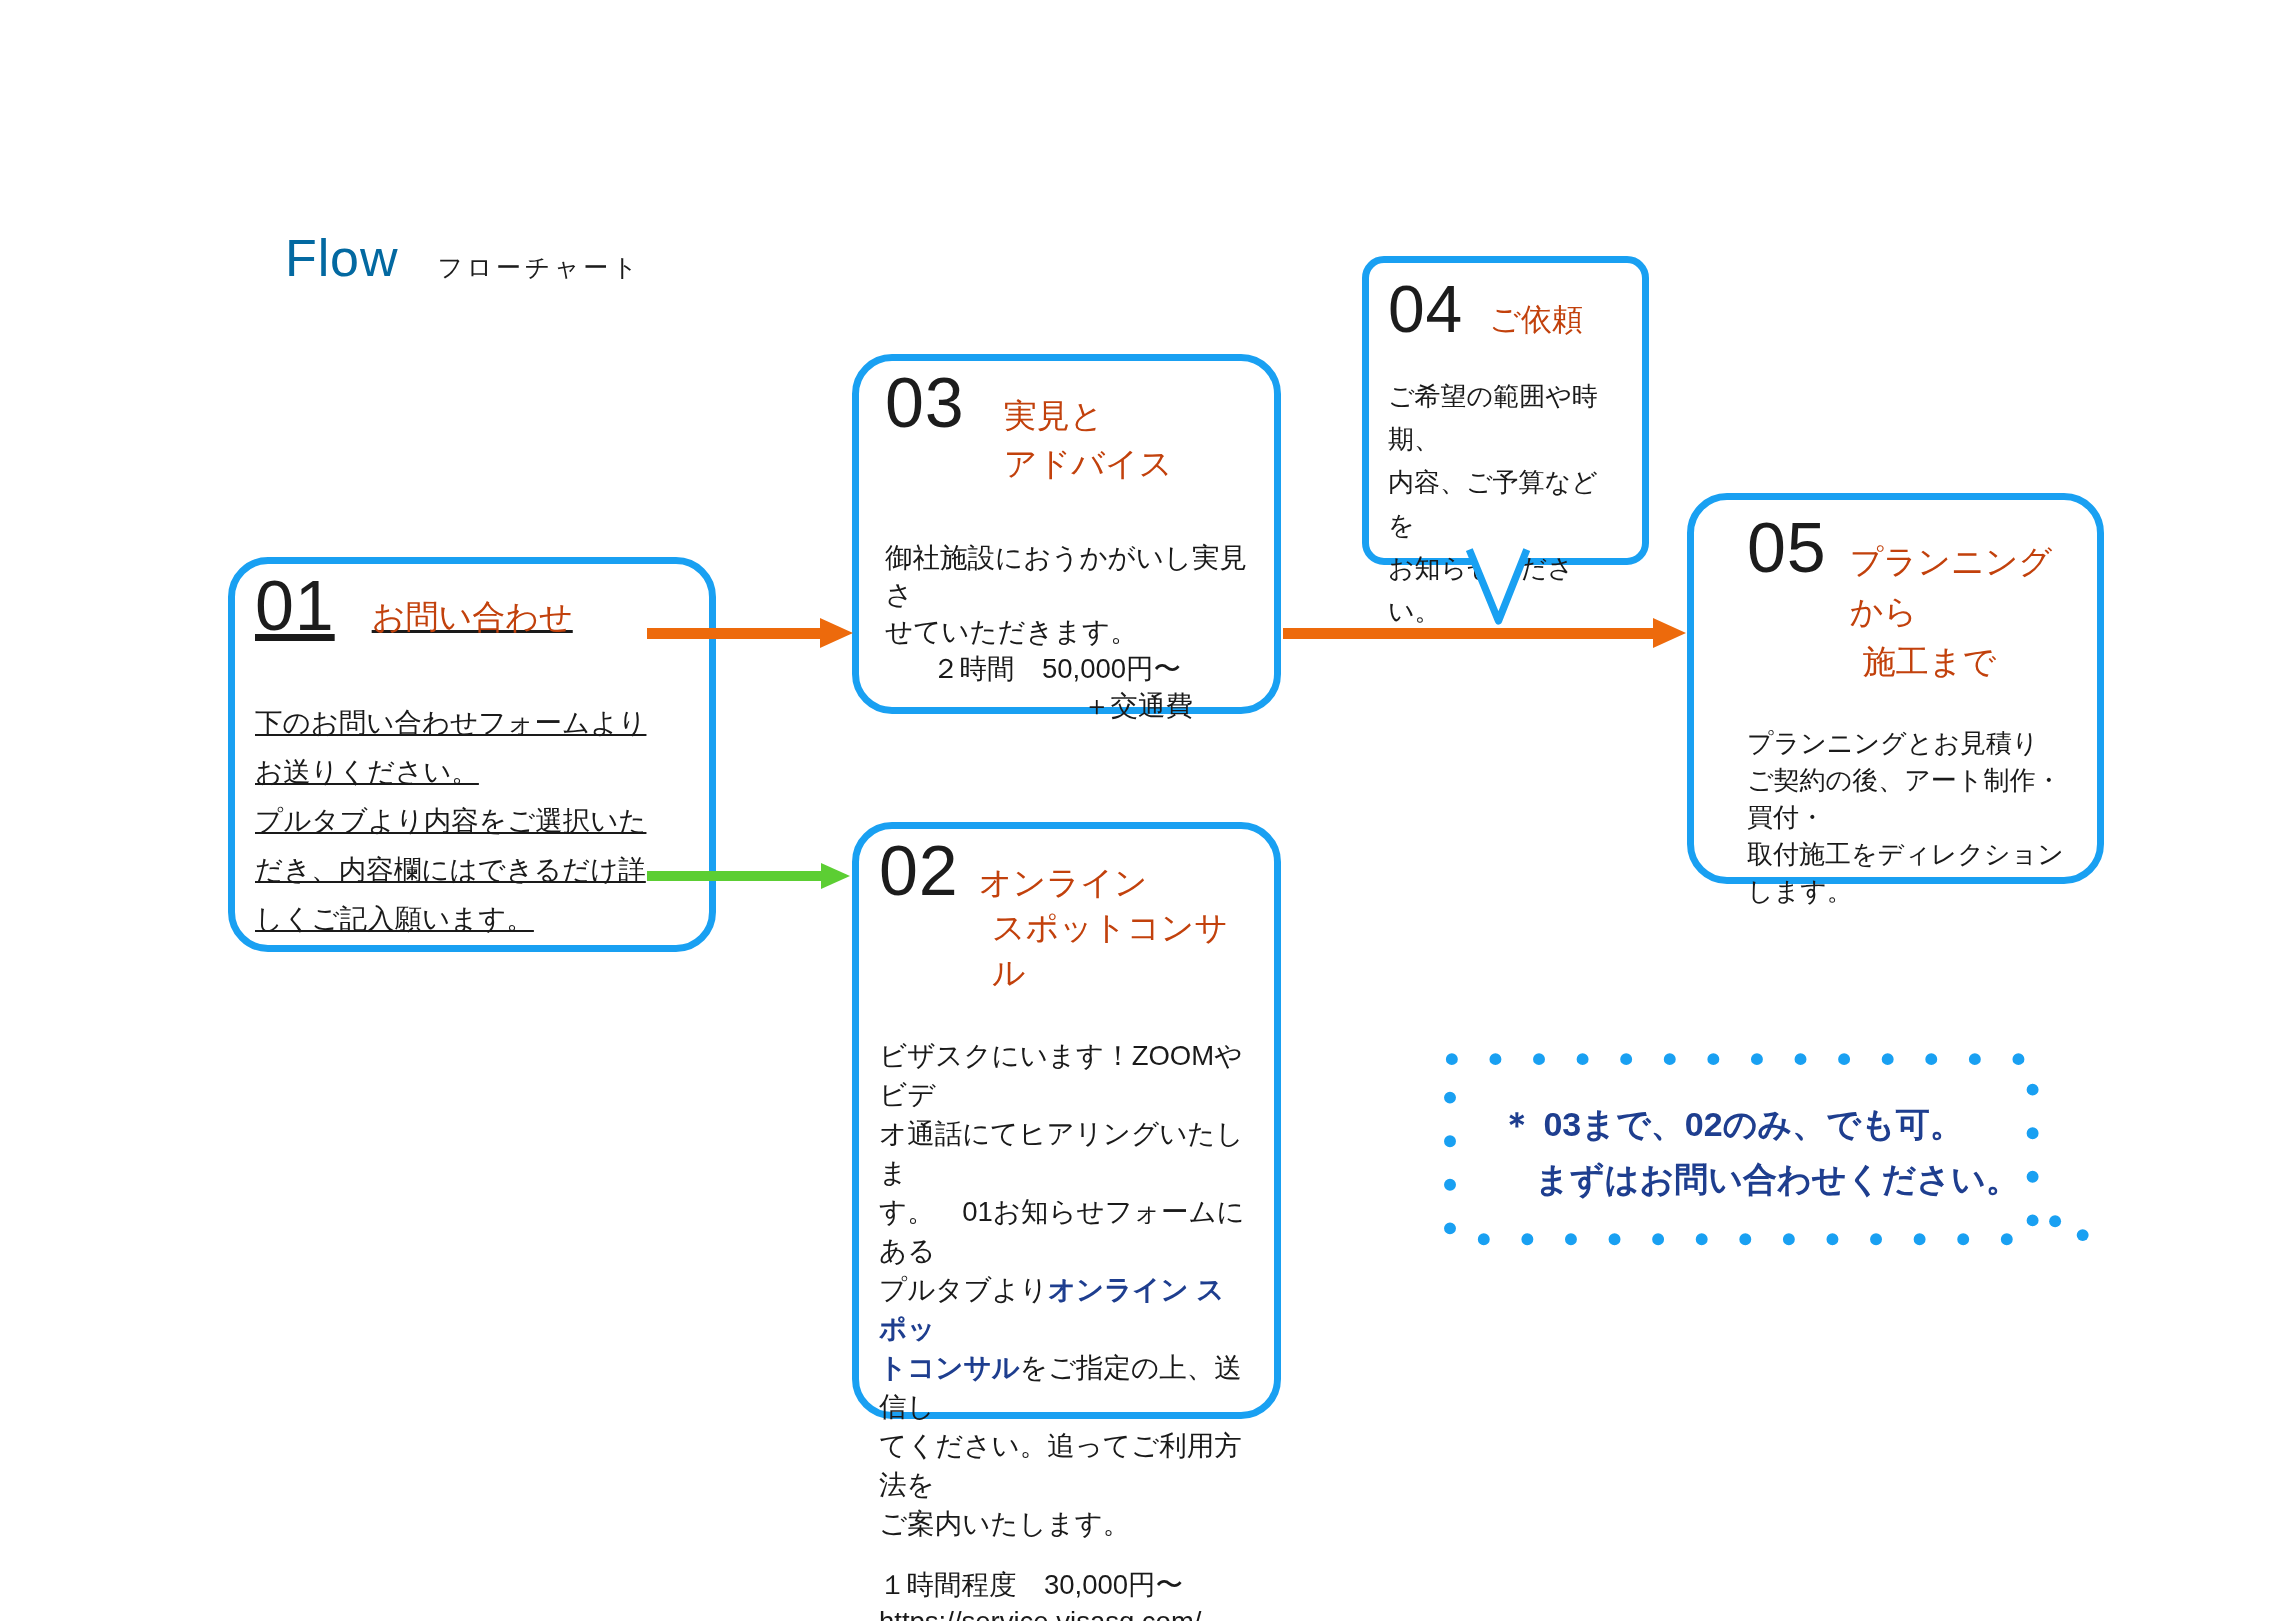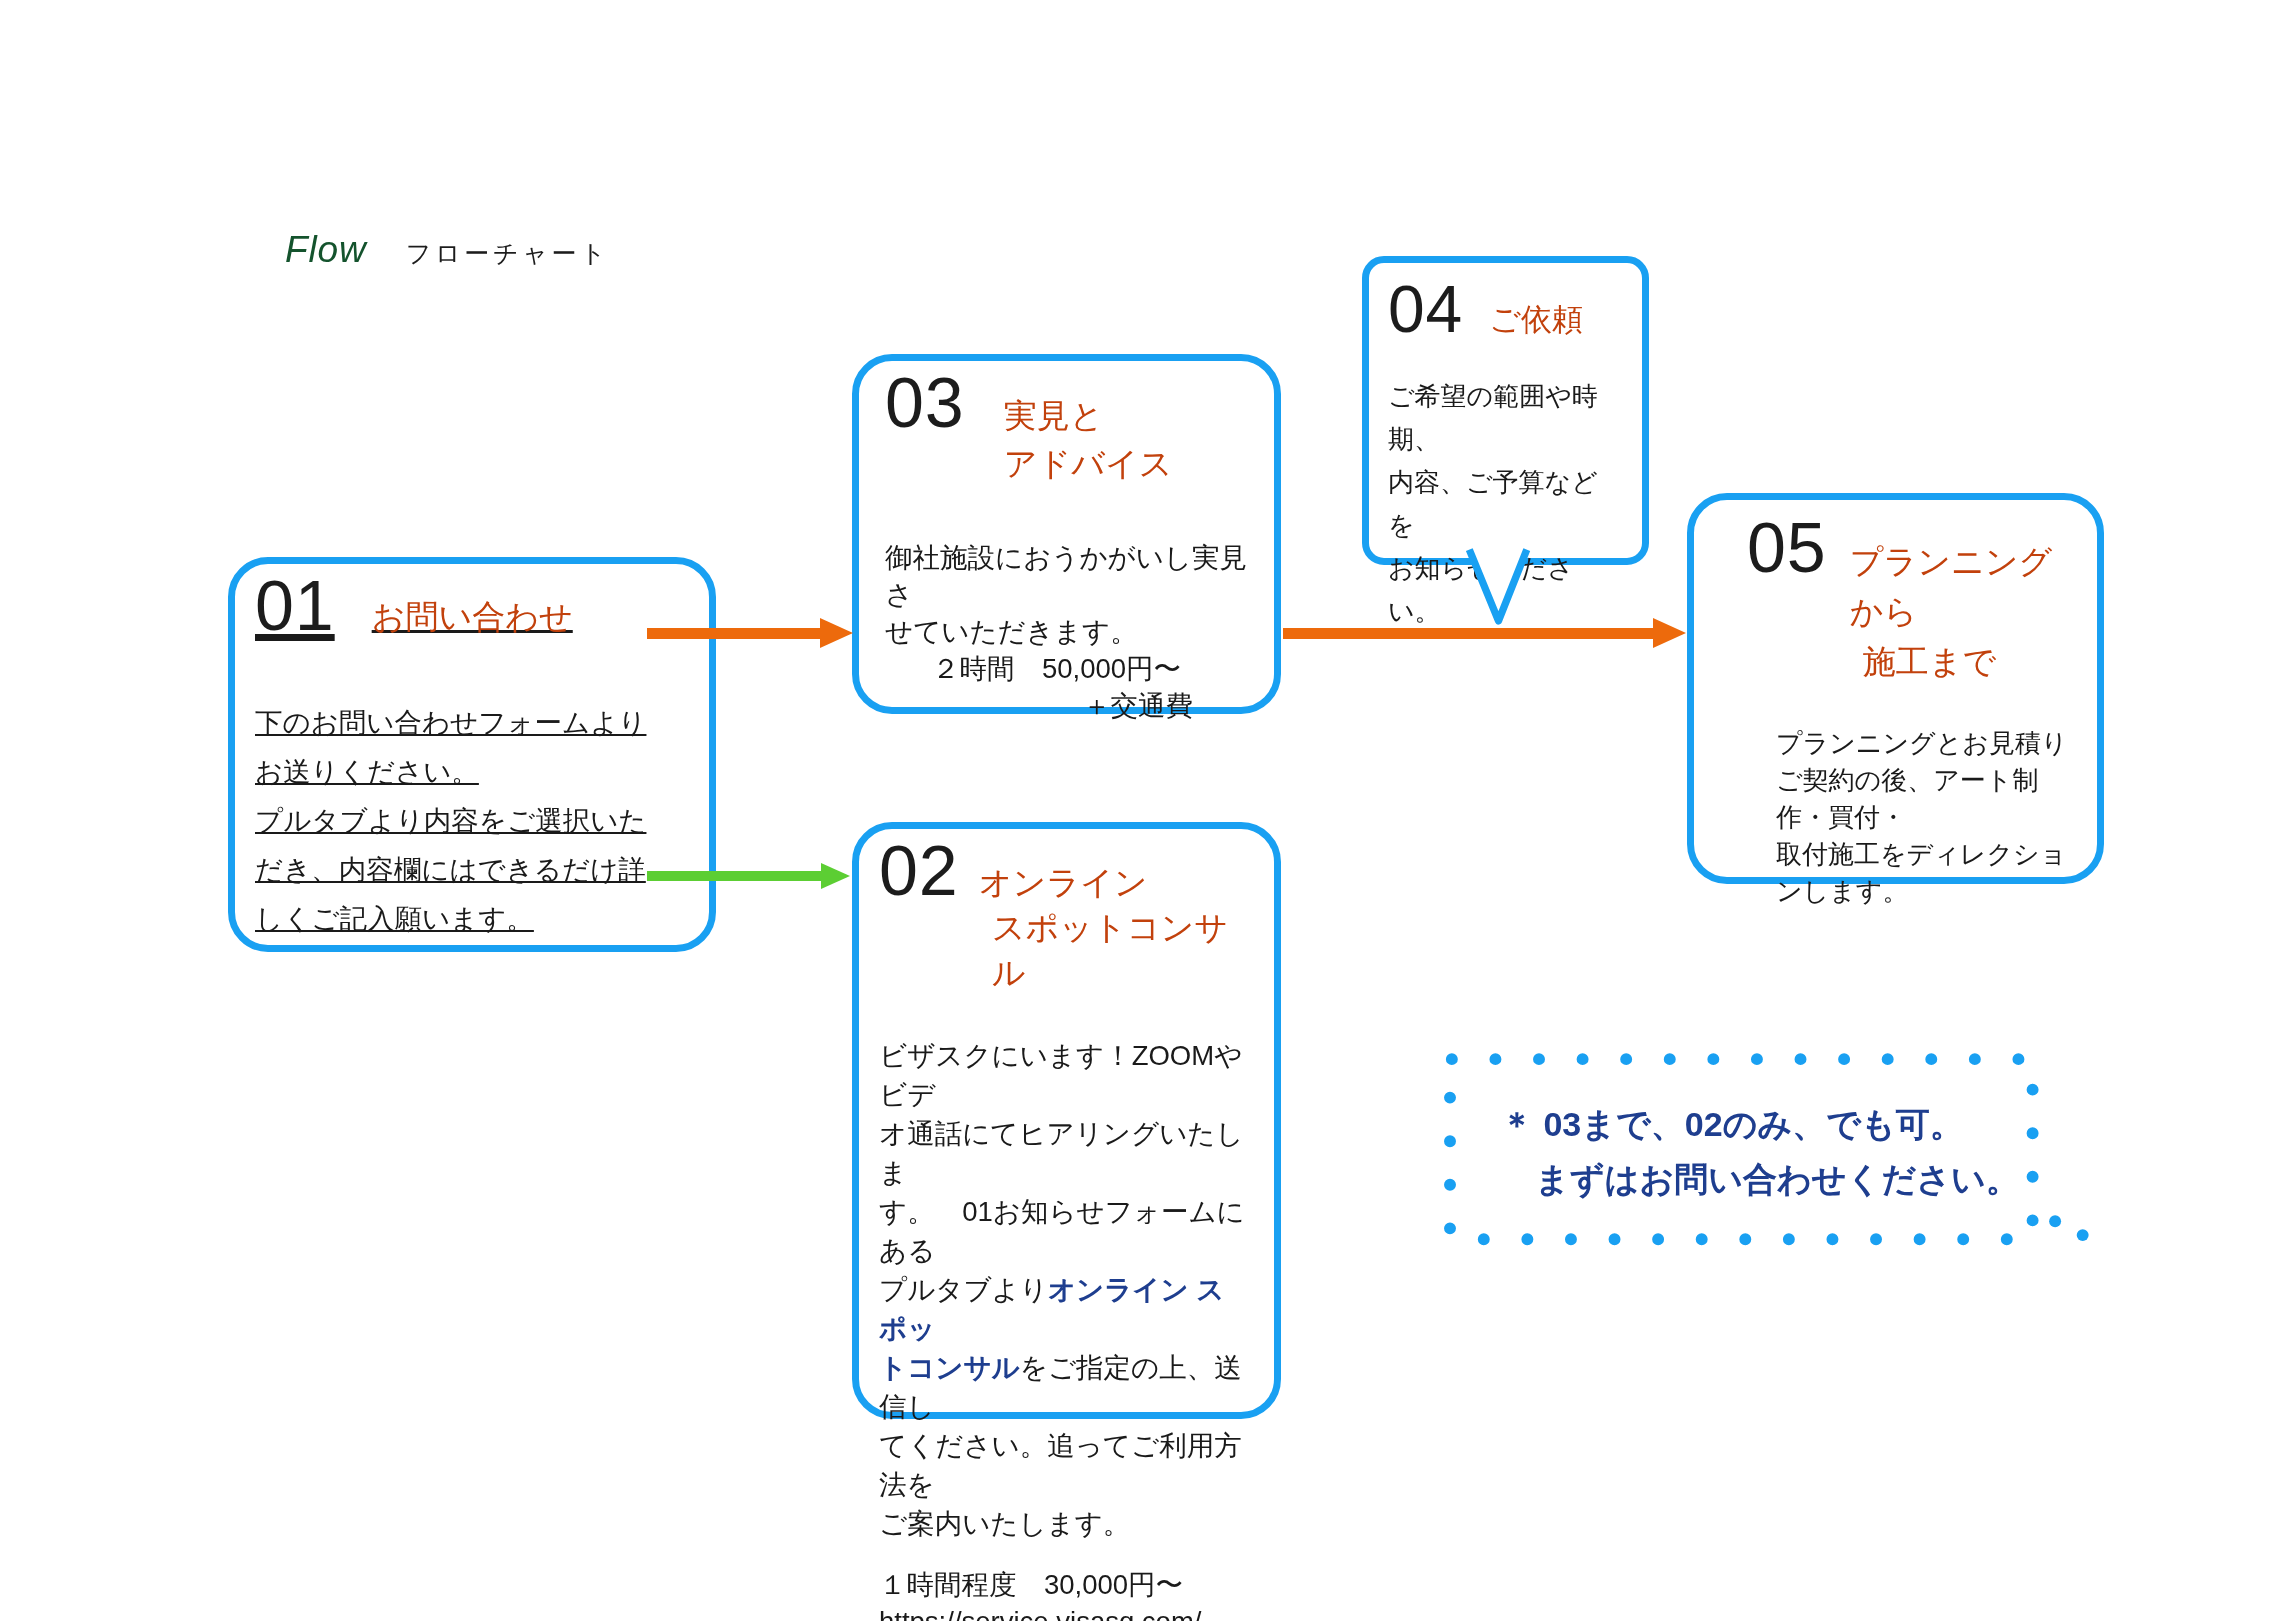--- a/index.html
+++ b/index.html
@@ -13,21 +13,21 @@
     overflow: hidden;
   }
 
   
   .page-head {
     position: absolute;
     left: 285px; top: 230px;
     display: flex;
     align-items: baseline;
   }
-  .page-head .en { font-size: 37px; line-height: 1.1; letter-spacing: 0.9px; color:#14532d;font-style:italic; }
+  .page-head .en { font-size: 52px; line-height: 1.1; letter-spacing: 0.9px; color:#0369a1; }
   .page-head .ja { font-size: 25px; margin-left: 39px; letter-spacing: 3.7px; color:#1c1c1c; }
 
   
   .step-box {
     position: absolute;
     background: #ffffff;
     border: 7.3px solid #19A0F2;
     border-radius: 40px;
     box-sizing: border-box;
   }
@@ -63,21 +63,21 @@
   }
 
   #box04 { left: 1362px; top: 256px; width: 287px; height: 309px; border-radius: 22px; padding: 14.7px 18.4px 0 19px; }
   #box04 .num { font-size: 66px; }
   #box04 .box-title { margin-left: 26px; font-size: 31px; }
   #box04 .body { margin-top: 33px; line-height: 43px; font-size: 26px; }
 
   #box05 { left: 1687px; top: 493px; width: 417px; height: 391px; padding: 16.5px 27.5px 0 53px; }
   #box05 .box-title { margin-left: 23px; line-height: 50px; }
   #box05 .box-title .t-line + .t-line { margin-left: 13px; }
-  #box05 .body { margin-top: 38px; line-height: 37px; font-size: 26px; margin-left: 29px; }
+  #box05 .body { margin-top: 38px; line-height: 37px; font-size: 26px; }
 
   
   .arrow { position: absolute; display: flex; align-items: center; }
   .arrow .shaft { background: #ED6A0C; }
   .arrow .head {
     width: 0; height: 0;
     border-top: 15.6px solid transparent;
     border-bottom: 15.6px solid transparent;
     border-left: 33px solid #ED6A0C;
   }

